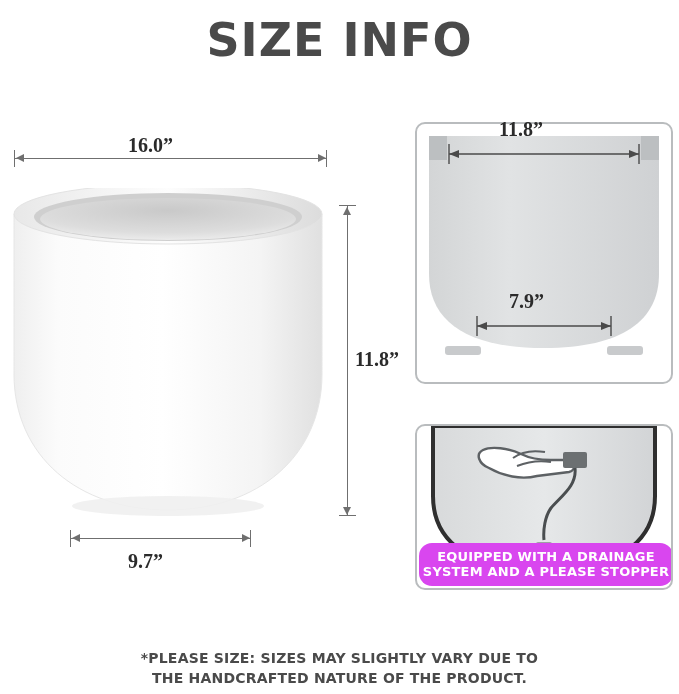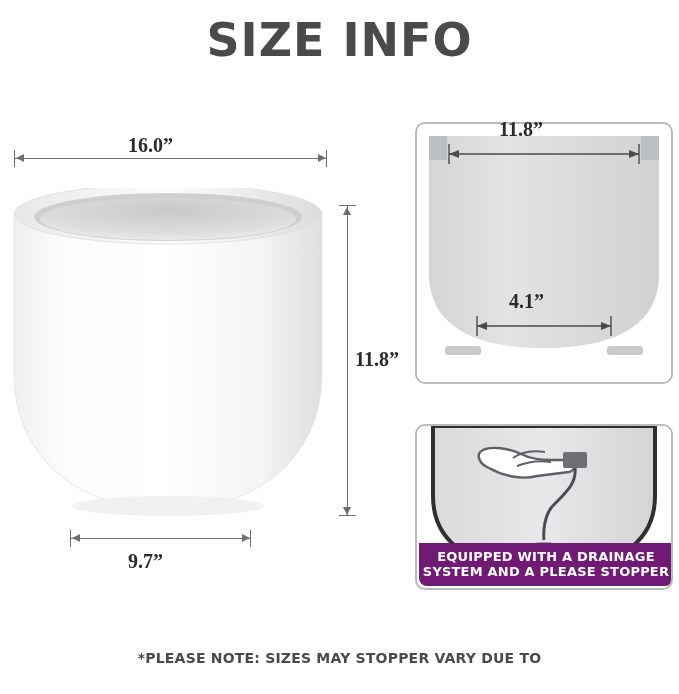--- a/index.html
+++ b/index.html
@@ -116,32 +116,33 @@
     width: 258px;
     height: 166px;
     overflow: hidden;
   }
 
   .caption-bar {
     position: absolute;
     left: 2px;
     bottom: 2px;
     width: 254px;
-    background: #701a75;
+    background: #d946ef;
     color: #ffffff;
     font-size: 13px;
     font-weight: bold;
     line-height: 15px;
     text-align: center;
     padding: 6px 2px 7px 2px;
     box-sizing: border-box;
     letter-spacing: 0.2px;
     border-bottom-left-radius: 8px;
     border-bottom-right-radius: 8px;
     font-family: "DejaVu Sans", sans-serif;
+    border-radius: 13px;
   }
 
   
   .footnote {
     position: absolute;
     left: 0;
     top: 648px;
     width: 679px;
     text-align: center;
     font-size: 14px;
@@ -249,21 +250,21 @@
       <line x1="222" y1="20" x2="222" y2="40" stroke="#4a4a4a" stroke-width="1.4"></line>
 
       <line x1="60" y1="202" x2="194" y2="202" stroke="#4a4a4a" stroke-width="1.4"></line>
       <polygon points="60,202 70,198 70,206" fill="#4a4a4a"></polygon>
       <polygon points="194,202 184,198 184,206" fill="#4a4a4a"></polygon>
       <line x1="60" y1="192" x2="60" y2="212" stroke="#4a4a4a" stroke-width="1.4"></line>
       <line x1="194" y1="192" x2="194" y2="212" stroke="#4a4a4a" stroke-width="1.4"></line>
     </svg>
 
     <div class="dim-label" style="left:82px; top:-6px;">11.8”</div>
-    <div class="dim-label" style="left:92px; top:166px;">4.1”</div>
+    <div class="dim-label" style="left:92px; top:166px;">7.9”</div>
   </div>
 
   <div class="panel" id="drainage-panel">
     <svg width="254" height="162" viewBox="0 0 254 162" style="position:absolute; left:0; top:0;">
       <defs>
         <linearGradient id="drainGrad" x1="0" y1="0" x2="1" y2="0">
           <stop offset="0%" stop-color="#d8dadb"></stop>
           <stop offset="50%" stop-color="#e6e8e9"></stop>
           <stop offset="100%" stop-color="#d2d4d6"></stop>
         </linearGradient>
@@ -287,16 +288,17 @@
       <path d="M158,42 C160,60 144,70 134,82 C128,90 126,104 127,114" fill="none" stroke="#4a4e50" stroke-width="3"></path>
     </svg>
 
     <div class="caption-bar">
       <div>EQUIPPED WITH A DRAINAGE</div>
       <div>SYSTEM AND A PLEASE STOPPER</div>
     </div>
   </div>
 
   <div class="footnote">
-    <div>*PLEASE NOTE: SIZES MAY STOPPER VARY DUE TO</div>
+    <div>*PLEASE SIZE: SIZES MAY SLIGHTLY VARY DUE TO</div>
+    <div>THE HANDCRAFTED NATURE OF THE PRODUCT.</div>
   </div>
 
 </div>
 
 </body></html>

